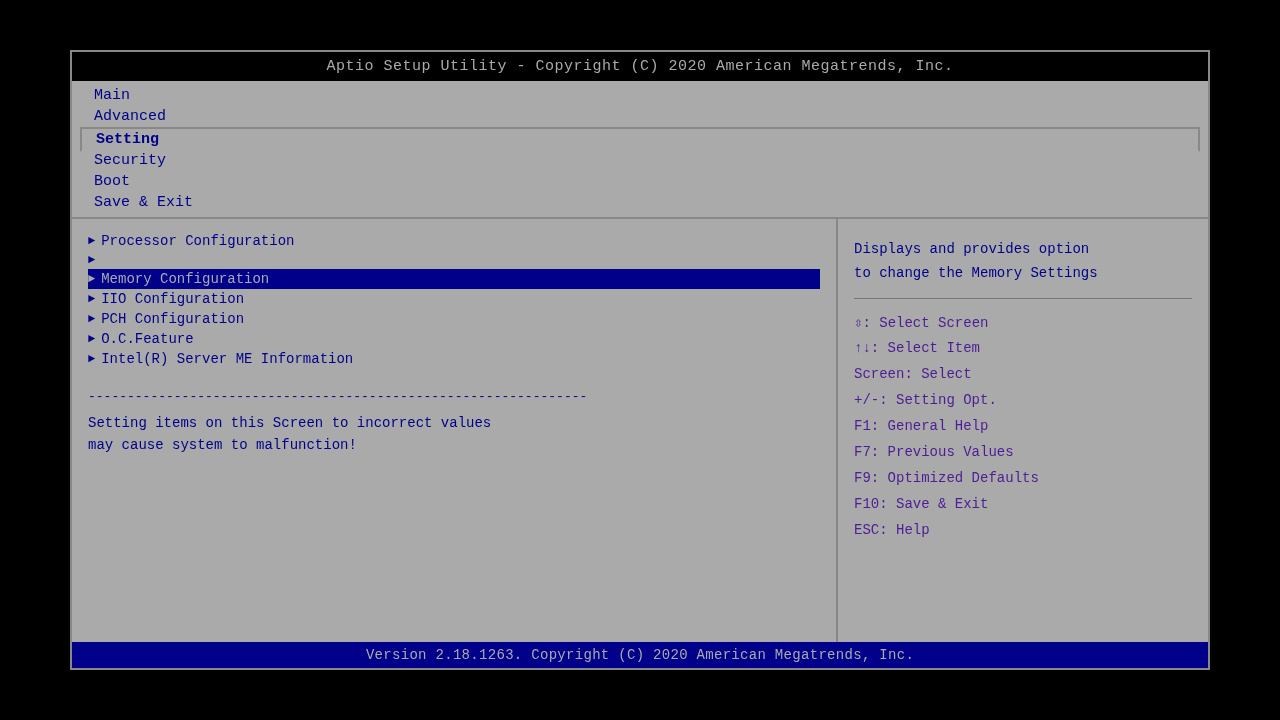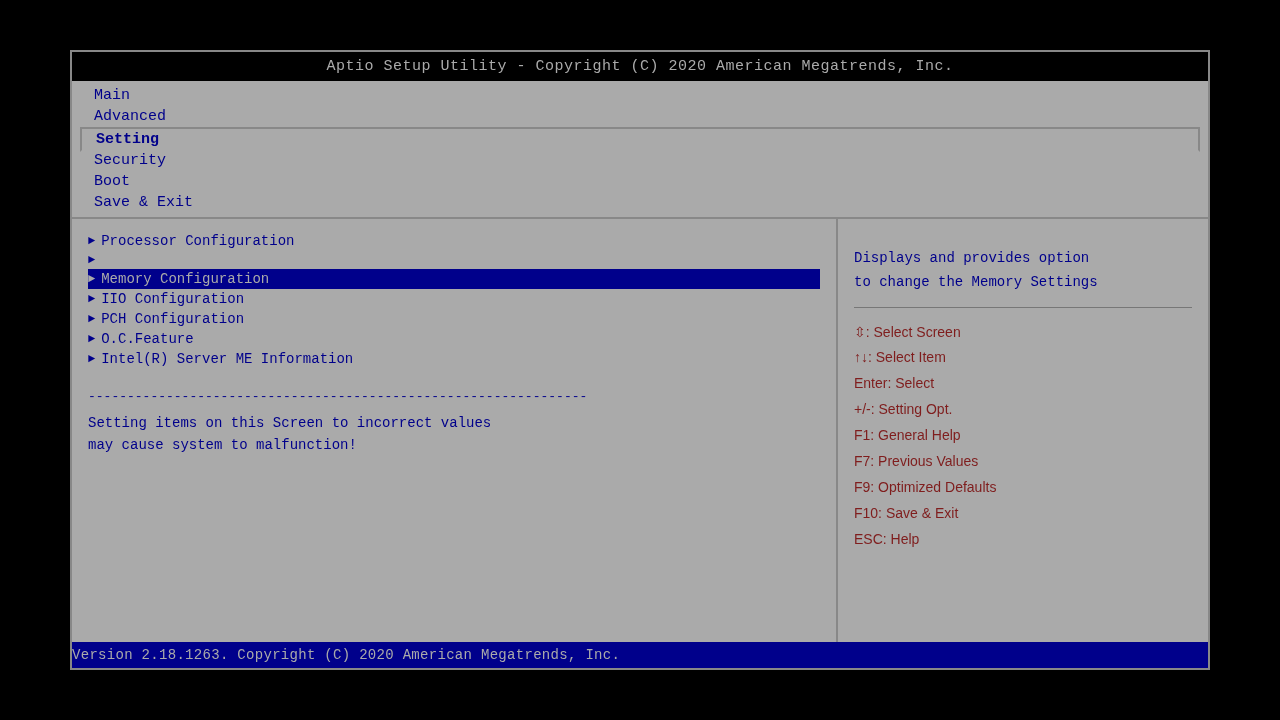--- a/index.html
+++ b/index.html
@@ -75,21 +75,21 @@
       background: #aaaaaa;
       padding: 12px 16px;
       border-right: 2px solid #888;
       display: flex;
       flex-direction: column;
     }
 
     .right-panel {
       width: 370px;
       background: #aaaaaa;
-      padding: 28px 16px;
+      padding: 19px 16px;
       display: flex;
       flex-direction: column;
     }
 
     .menu-item {
       display: flex;
       align-items: center;
       color: #00008b;
       font-size: 14px;
       padding: 2px 0;
@@ -129,30 +129,30 @@
       line-height: 1.7;
     }
 
     .help-divider {
       border: none;
       border-top: 1px solid #777;
       margin: 12px 0;
     }
 
     .key-help {
-      color: #7f1d1d;
-      font-size: 14px;
-      font-family: Liberation Sans, sans-serif;
+      color: #4c1d95;
+      font-size: 14px;
+      font-family: Liberation Mono, monospace;
       line-height: 1.85;
     }
 
     .footer-bar {
       background: #00008b;
       color: #aaaaaa;
-      text-align: left;
+      text-align: center;
       padding: 5px 0;
       font-size: 14px;
       letter-spacing: 0.3px;
     }
   </style>
 </head>
 <body>
 
 <div class="bios-container">
 
@@ -211,21 +211,21 @@
 
       <hr class="help-divider">
 
       <div class="key-help">
         <span>⇳: Select Screen</span>
       </div>
       <div class="key-help">
         <span>↑↓: Select Item</span>
       </div>
       <div class="key-help">
-        <span>Enter:</span>
+        <span>Screen:</span>
         <span>Select</span>
       </div>
       <div class="key-help">
         <span>+/-: Setting Opt.</span>
       </div>
       <div class="key-help">
         <span>F1: General Help</span>
       </div>
       <div class="key-help">
         <span>F7: Previous Values</span>

